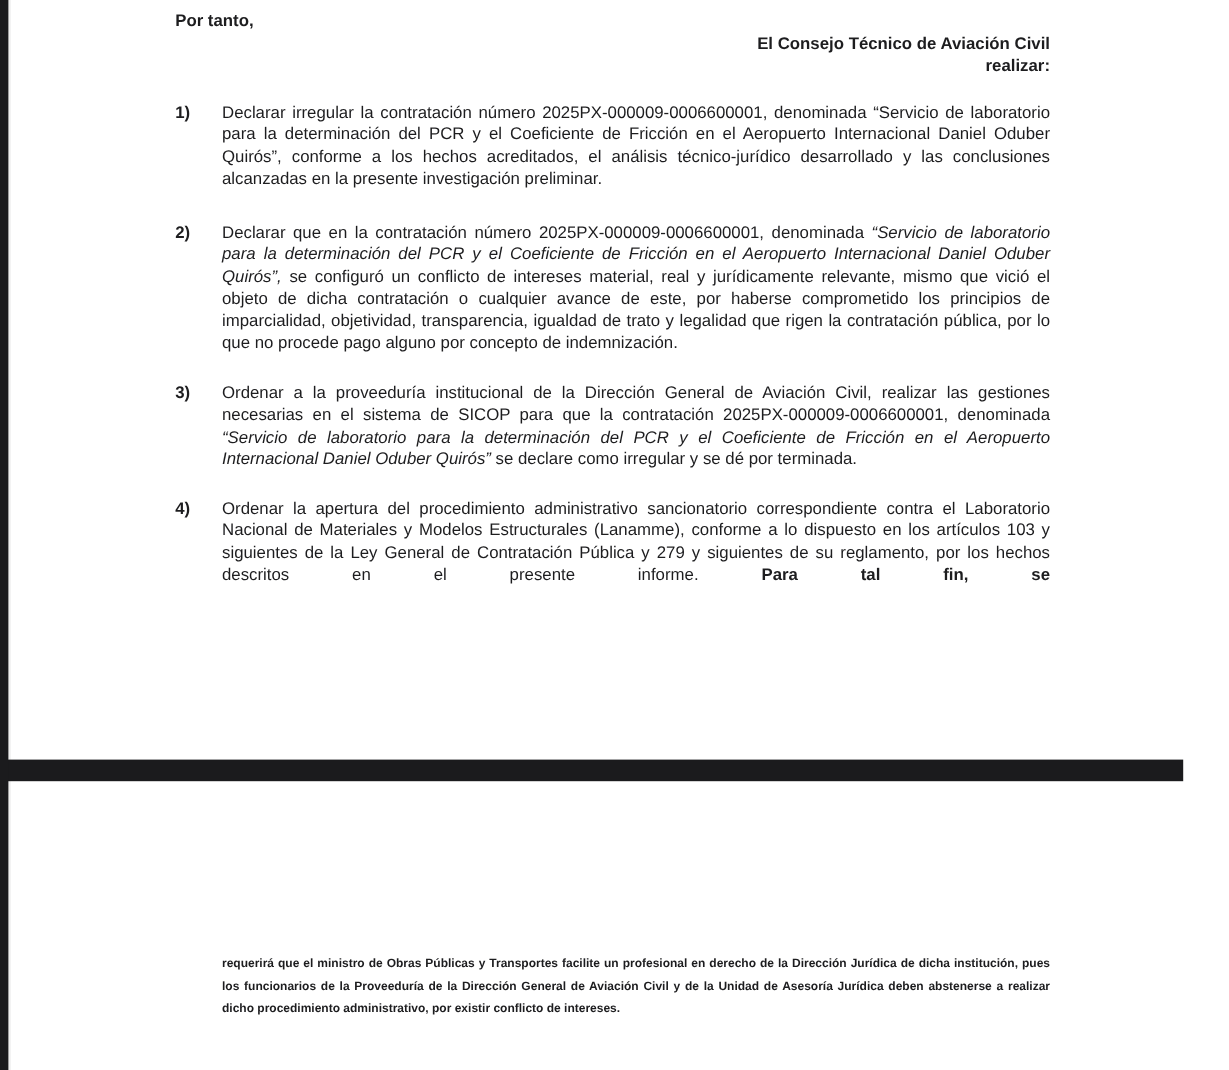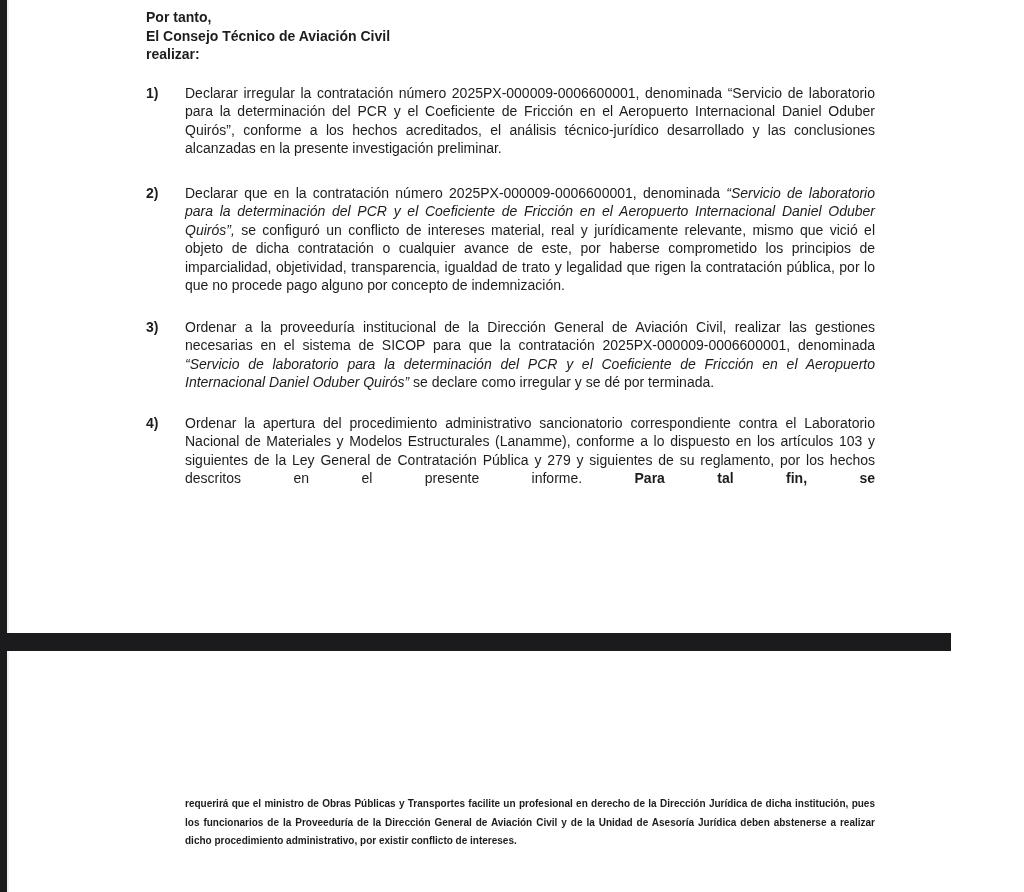--- a/index.html
+++ b/index.html
@@ -8,20 +8,21 @@
     background: #ffffff;
   }
   .canvas {
     position: relative;
     width: 951px;
     height: 892px;
     overflow: hidden;
     background: var(--paper, #ffffff);
     font-family: "Liberation Sans", sans-serif;
     color: var(--ink, #1d1d1f);
+    padding-left: 35px;
   }
   
   .frame-bar {
     position: absolute;
     background: var(--frame, #1b1b1d);
   }
   .frame-left  { left: 0; top: 0; width: 7px;  height: 892px; }
   .frame-right { left: 1016px; top: 0; width: 8px; height: 892px; }
   .frame-band  { left: 0; top: 633px; width: 1024px; height: 18px; }
   .page-edge-right {
@@ -43,21 +44,21 @@
     width: 729px;
     font-size: 14px;
     line-height: 18.5px;
   }
   .intro {
     margin: 0;
     font-weight: 700;
   }
   .heading {
     margin: 0;
-    text-align: left;
+    text-align: right;
     font-weight: 700;
   }
   .resolution-list {
     margin: 0;
     padding: 0;
     list-style: none;
   }
   .item {
     position: relative;
     padding-left: 39px;

